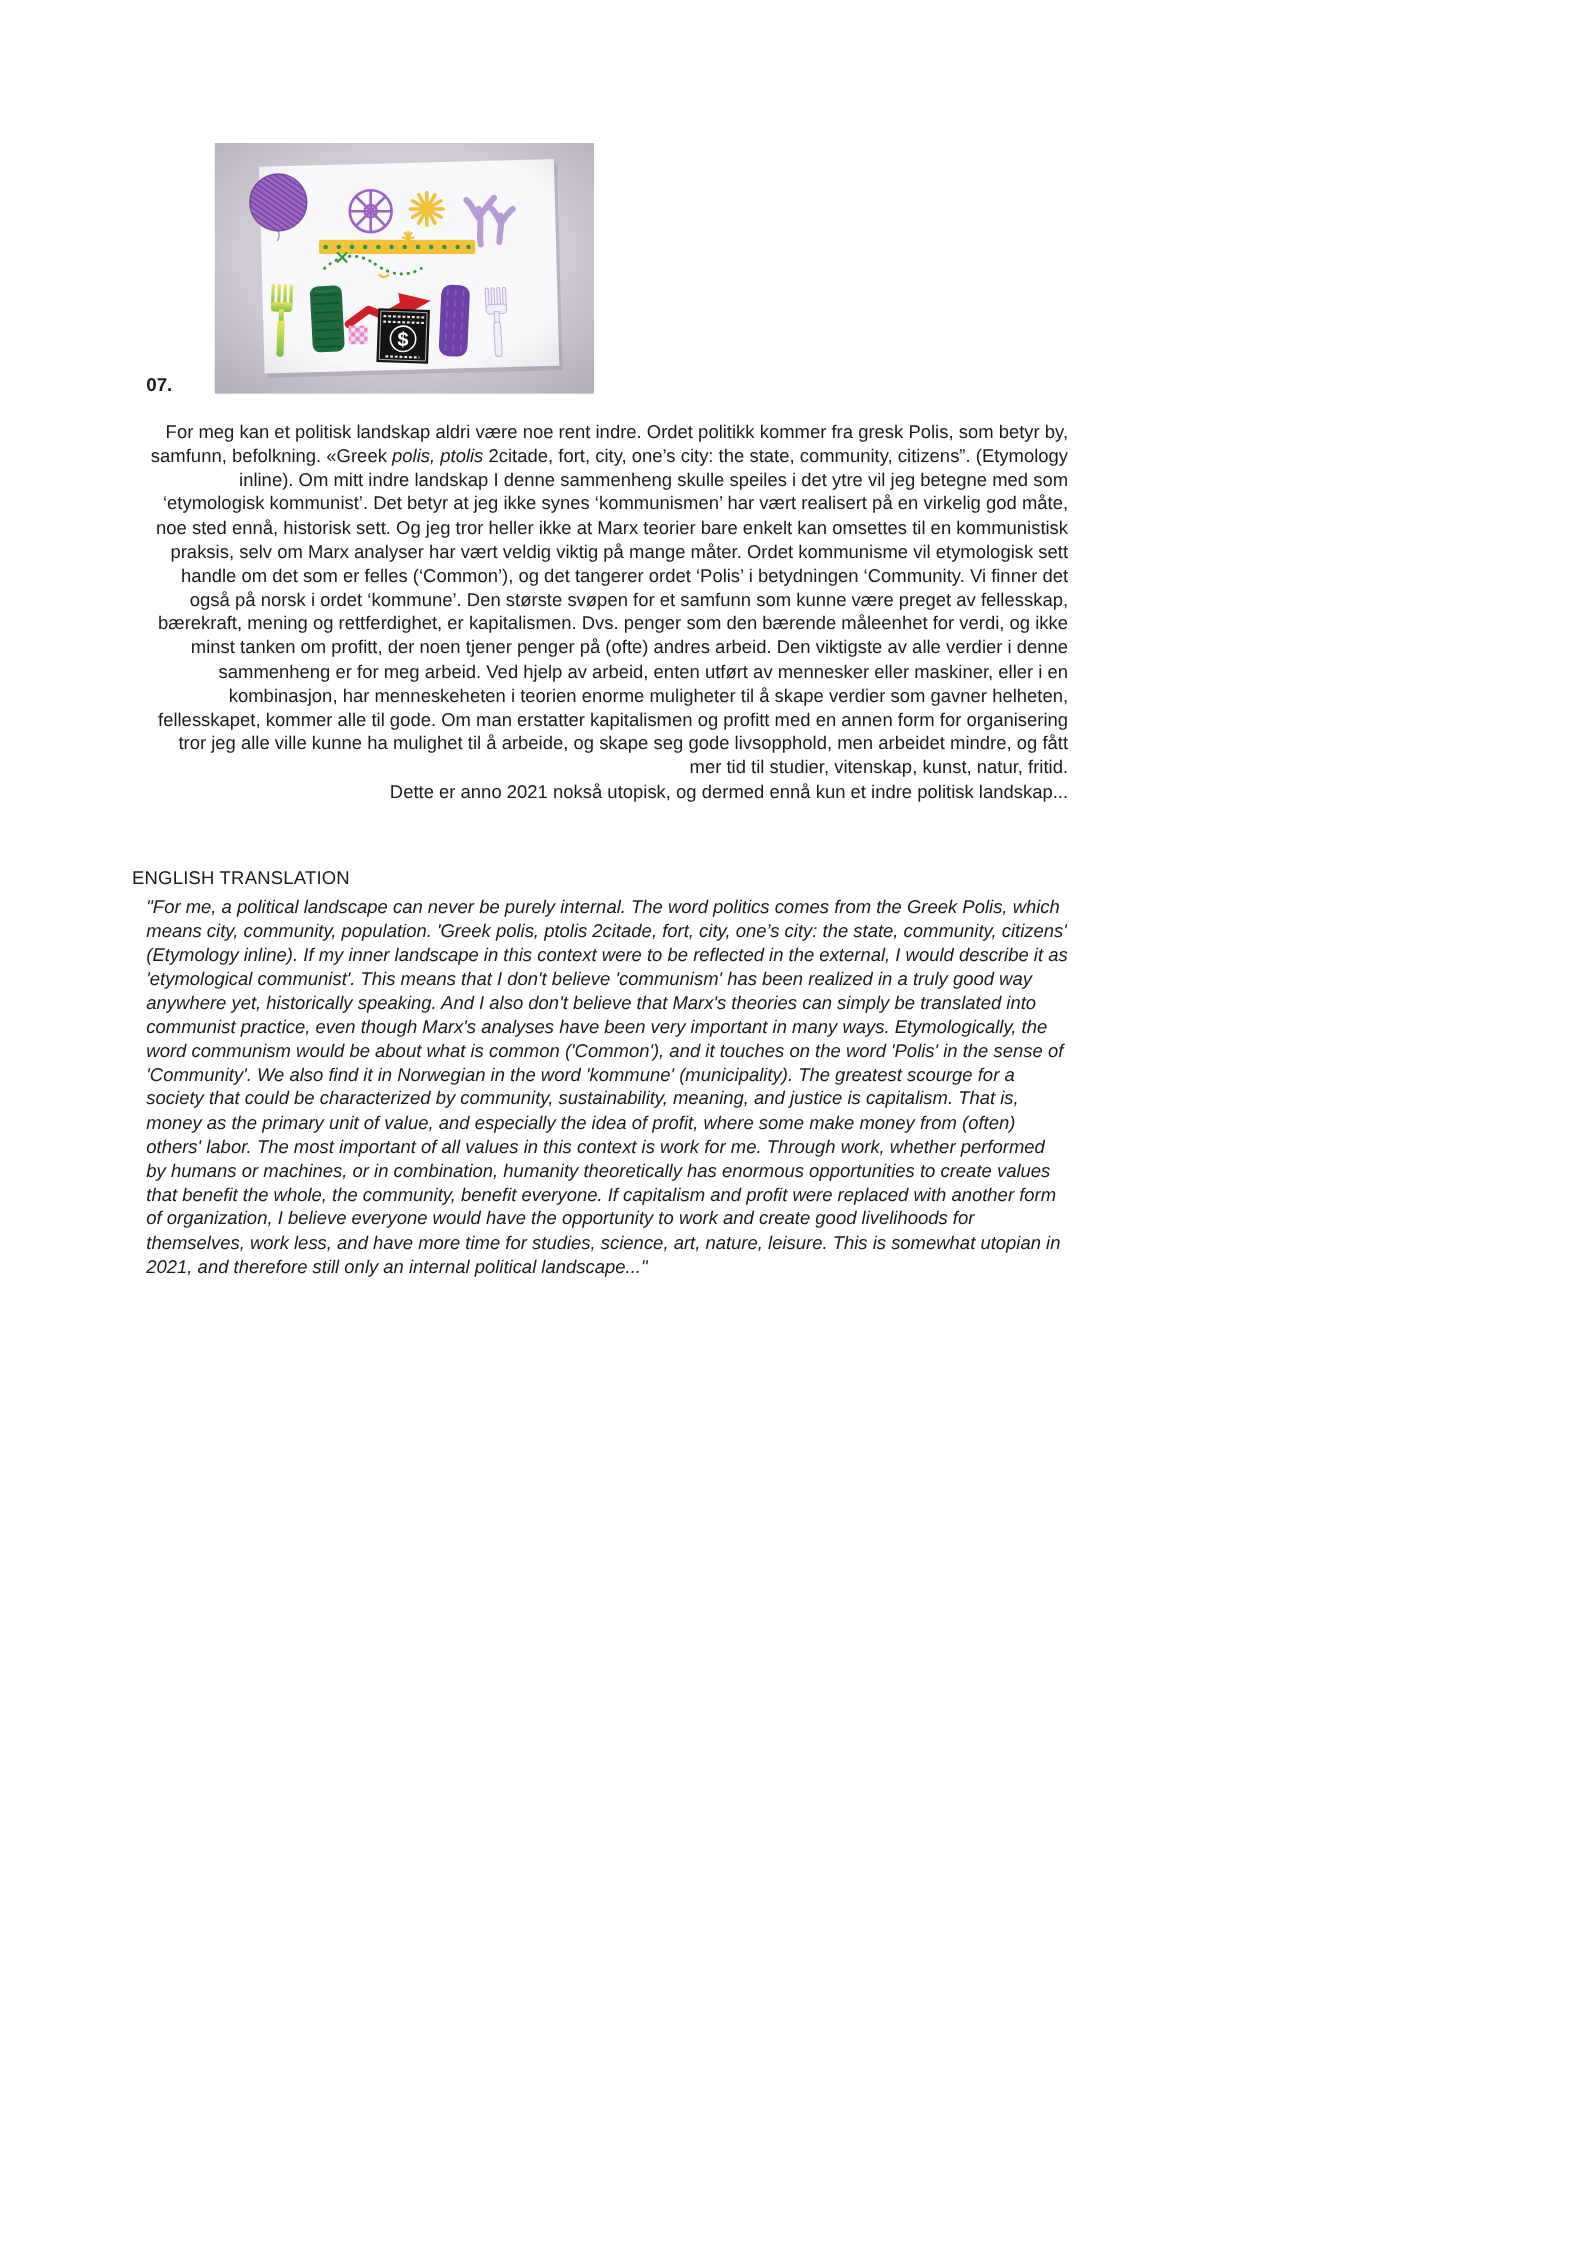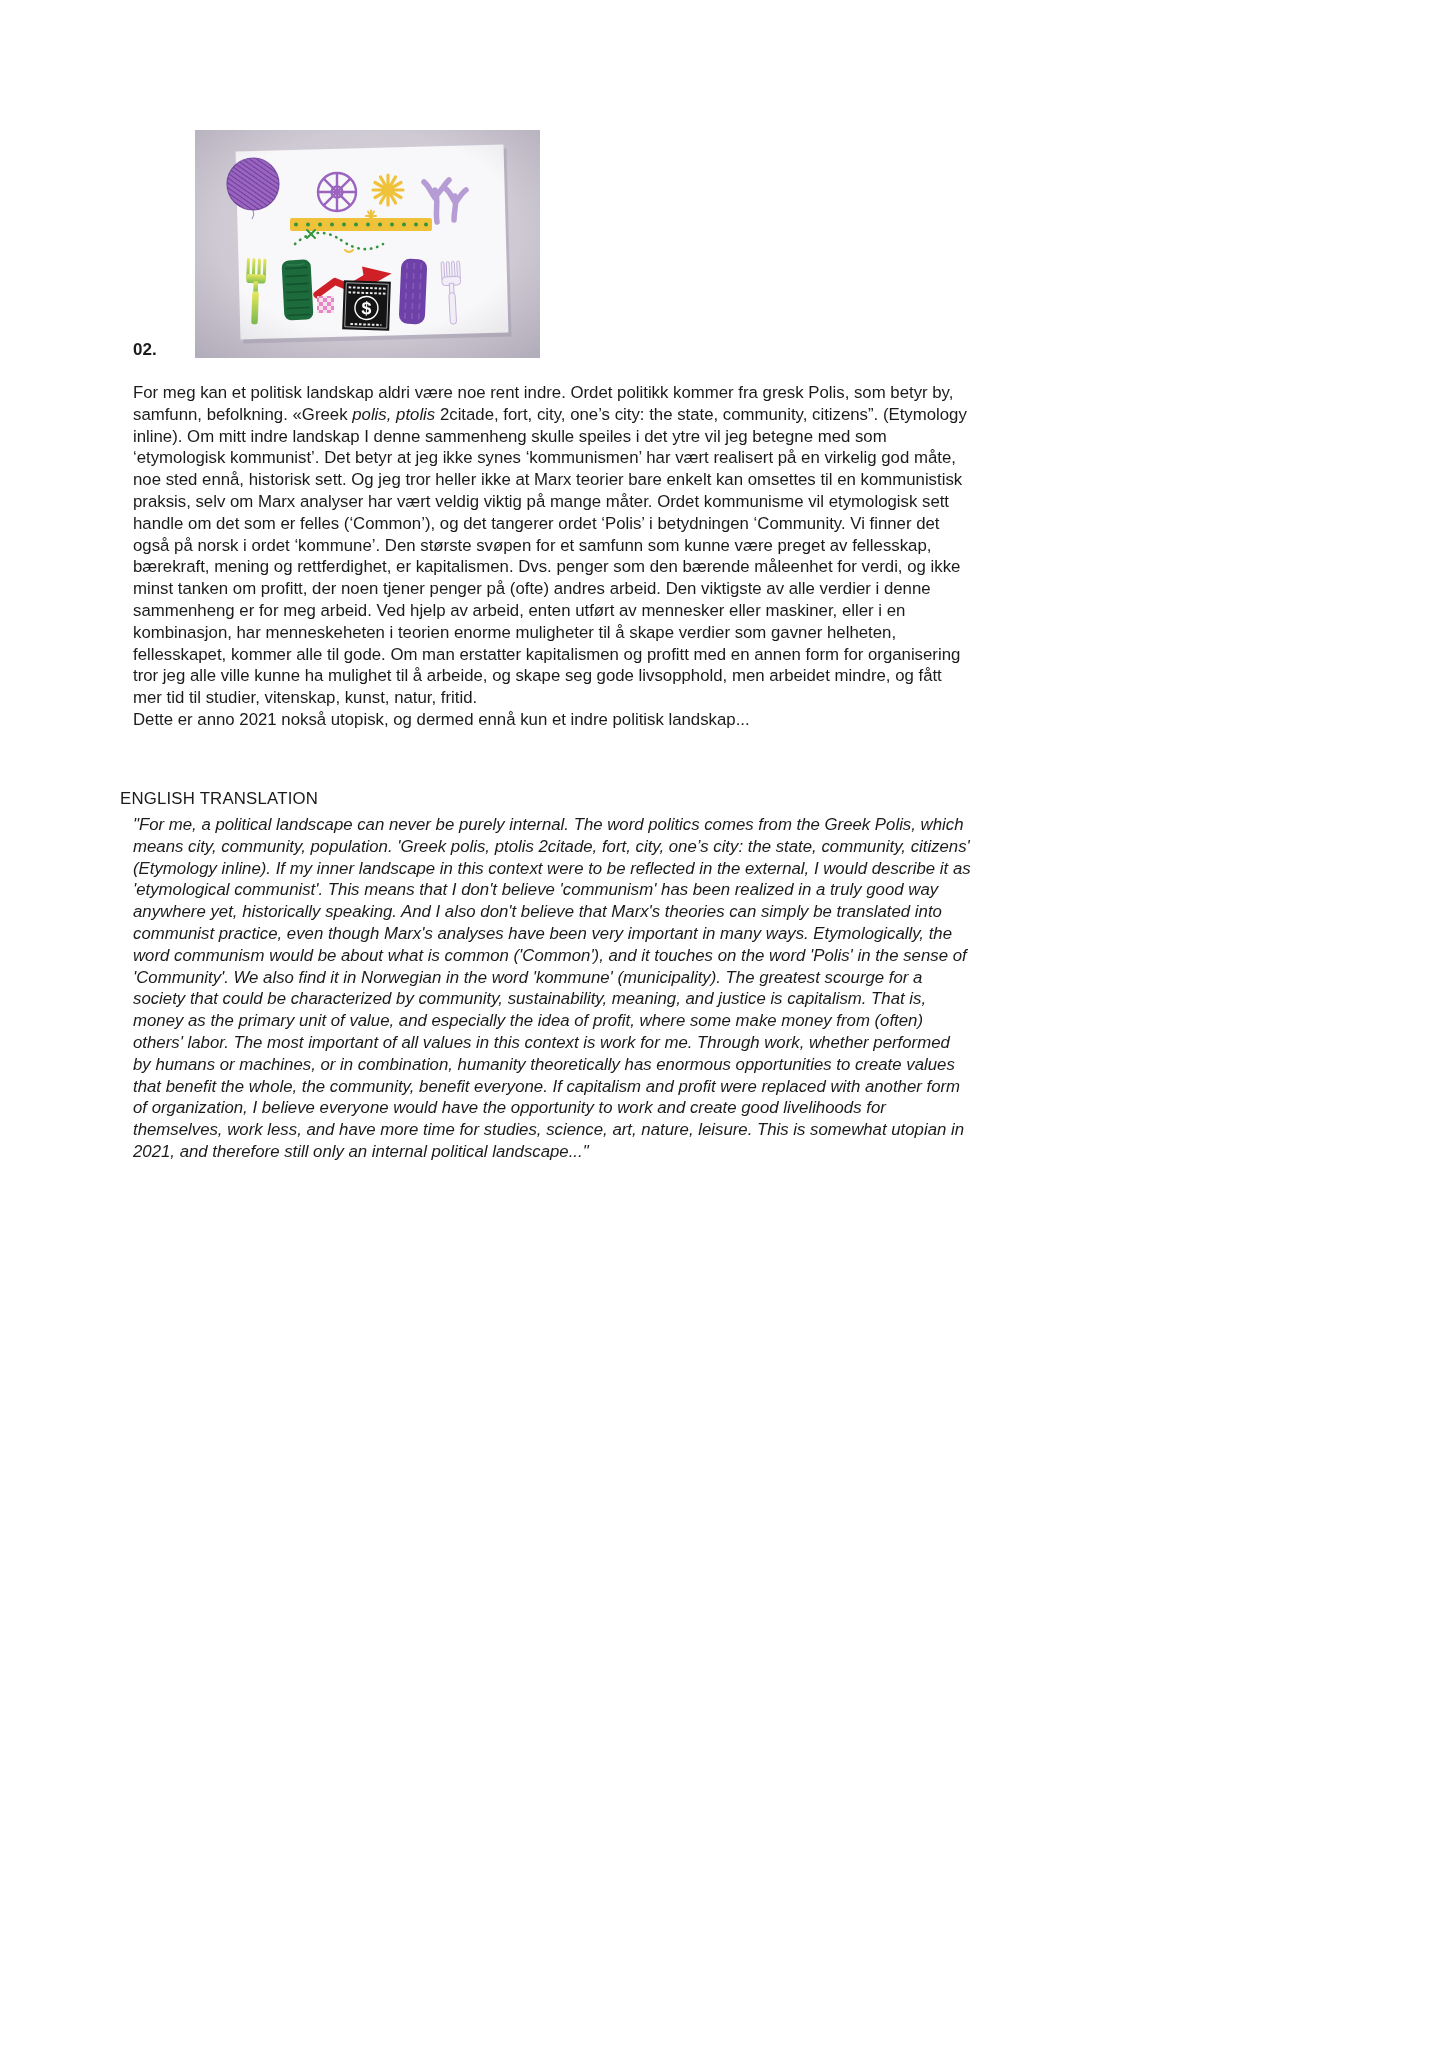--- a/index.html
+++ b/index.html
@@ -33,21 +33,21 @@
   }
   .no-text {
     position: absolute;
     left: 133px;
     top: 382px;
     width: 838px;
     margin: 0;
     font-size: 16.8px;
     line-height: 21.8px;
     white-space: pre-line;
-    text-align: left;
+    text-align: right;
   }
   .no-text .seg-i { font-style: italic; }
   .en-head {
     position: absolute;
     left: 120px;
     top: 789px;
     margin: 0;
     font-size: 16.8px;
     font-weight: normal;
     letter-spacing: 0.2px;
@@ -208,21 +208,21 @@
         <rect x="16.5" y="0" width="3" height="20" rx="1.5"></rect>
         <rect x="0" y="16" width="19.5" height="9" rx="3.5"></rect>
         <rect x="7.5" y="23" width="4.5" height="11"></rect>
         <rect x="6.5" y="33" width="6.5" height="33" rx="3"></rect>
       </g>
 
       <rect x="0" y="0" width="345" height="228" fill="url(#vign)"></rect>
     </svg>
   </figure>
 
-  <div class="fig-label">02.</div>
+  <div class="fig-label">07.</div>
 
   <p class="no-text"><span>For meg kan et politisk landskap aldri være noe rent indre. Ordet politikk kommer fra gresk Polis, som betyr by, samfunn, befolkning. «Greek </span><span class="seg-i">polis, ptolis </span><span>2citade, fort, city, one’s city: the state, community, citizens”. (Etymology inline). Om mitt indre landskap I denne sammenheng skulle speiles i det ytre vil jeg betegne med som ‘etymologisk kommunist’. Det betyr at jeg ikke synes ‘kommunismen’ har vært realisert på en virkelig god måte, noe sted ennå, historisk sett. Og jeg tror heller ikke at Marx teorier bare enkelt kan omsettes til en kommunistisk praksis, selv om Marx analyser har vært veldig viktig på mange måter. Ordet kommunisme vil etymologisk sett handle om det som er felles (‘Common’), og det tangerer ordet ‘Polis’ i betydningen ‘Community. Vi finner det også på norsk i ordet ‘kommune’. Den største svøpen for et samfunn som kunne være preget av fellesskap, bærekraft, mening og rettferdighet, er kapitalismen. Dvs. penger som den bærende måleenhet for verdi, og ikke minst tanken om profitt, der noen tjener penger på (ofte) andres arbeid. Den viktigste av alle verdier i denne sammenheng er for meg arbeid. Ved hjelp av arbeid, enten utført av mennesker eller maskiner, eller i en kombinasjon, har menneskeheten i teorien enorme muligheter til å skape verdier som gavner helheten, fellesskapet, kommer alle til gode. Om man erstatter kapitalismen og profitt med en annen form for organisering tror jeg alle ville kunne ha mulighet til å arbeide, og skape seg gode livsopphold, men arbeidet mindre, og fått mer tid til studier, vitenskap, kunst, natur, fritid.
 Dette er anno 2021 nokså utopisk, og dermed ennå kun et indre politisk landskap...</span></p>
 
   <h2 class="en-head">ENGLISH TRANSLATION</h2>
 
   <p class="en-text">"For me, a political landscape can never be purely internal. The word politics comes from the Greek Polis, which means city, community, population. 'Greek polis, ptolis 2citade, fort, city, one’s city: the state, community, citizens' (Etymology inline). If my inner landscape in this context were to be reflected in the external, I would describe it as 'etymological communist'. This means that I don't believe 'communism' has been realized in a truly good way anywhere yet, historically speaking. And I also don't believe that Marx's theories can simply be translated into communist practice, even though Marx's analyses have been very important in many ways. Etymologically, the word communism would be about what is common ('Common'), and it touches on the word 'Polis' in the sense of 'Community'. We also find it in Norwegian in the word 'kommune' (municipality). The greatest scourge for a society that could be characterized by community, sustainability, meaning, and justice is capitalism. That is, money as the primary unit of value, and especially the idea of profit, where some make money from (often) others' labor. The most important of all values in this context is work for me. Through work, whether performed by humans or machines, or in combination, humanity theoretically has enormous opportunities to create values that benefit the whole, the community, benefit everyone. If capitalism and profit were replaced with another form of organization, I believe everyone would have the opportunity to work and create good livelihoods for themselves, work less, and have more time for studies, science, art, nature, leisure. This is somewhat utopian in 2021, and therefore still only an internal political landscape..."</p>
 
 </div>
 

